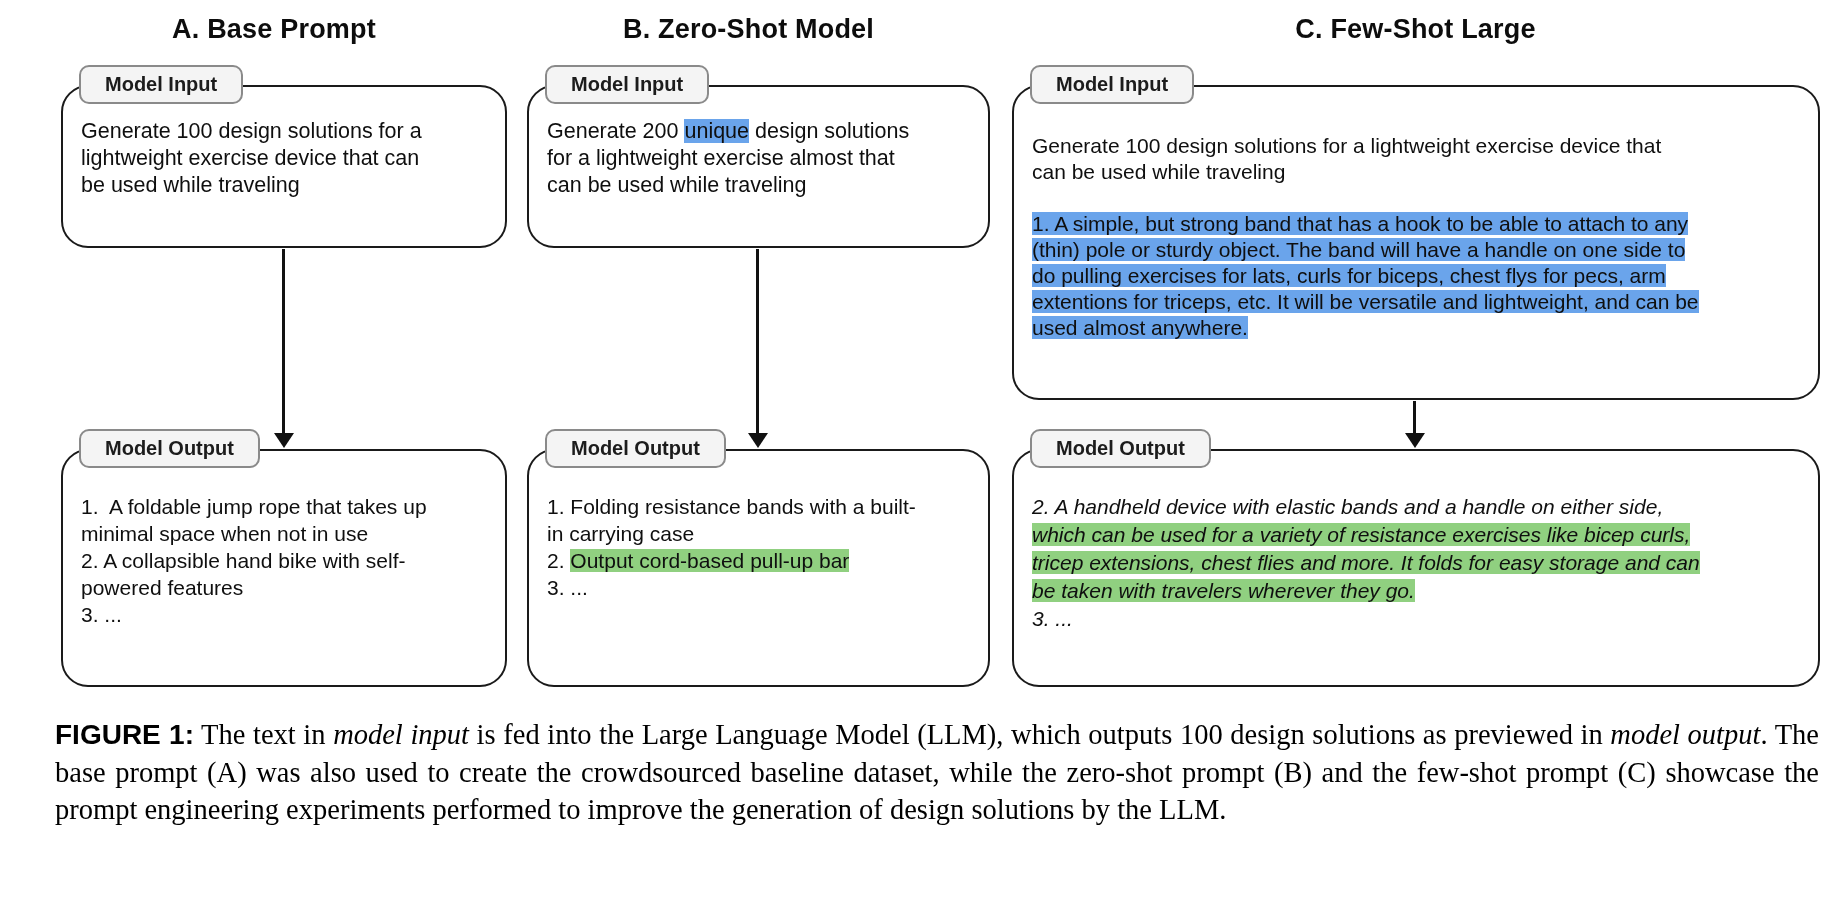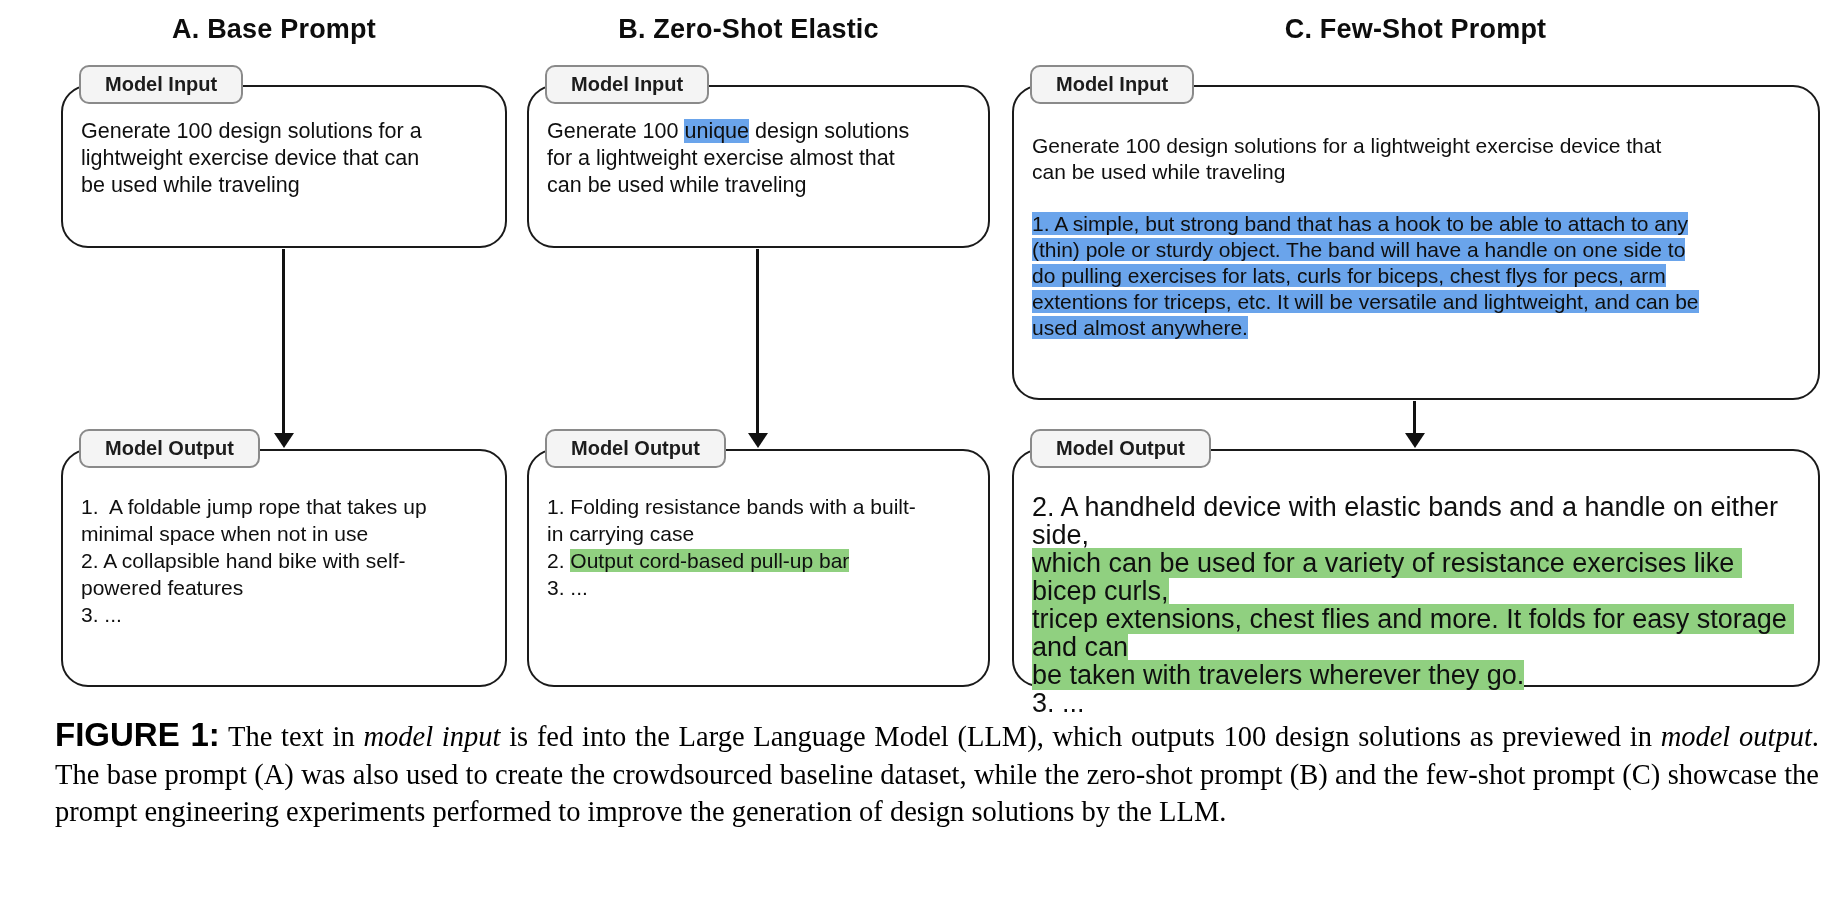--- a/index.html
+++ b/index.html
@@ -63,31 +63,31 @@
   .box-text {
     position: relative;
     white-space: pre-wrap;
     font-size: 21.5px;
     line-height: 27px;
     padding: 31px 14px 0 18px;
     color: #0f0f0f;
   }
   #box-in-c .box-text  { font-size: 21px; line-height: 26px; padding-top: 46px; }
   .outbox .box-text    { padding-top: 42px; font-size: 21px; }
-  #box-out-c .box-text { font-size: 27px; line-height: 28px; }
+  #box-out-c .box-text { font-size: 21px; line-height: 28px; font-style: italic; }
 
   
   .seg-blue  { background: var(--highlight-blue, #6aa4eb); }
   .seg-green { background: var(--highlight-green, #90d080); }
   .seg-italic { font-style: italic; }
   .seg-bold   { font-weight: normal; }
   .seg-figlabel {
     font-family: "Liberation Sans", sans-serif;
     font-weight: bold;
-    font-size: 33px;
+    font-size: 28px;
   }
 
   
   .arrow-line {
     position: absolute;
     width: 2.5px;
     background: #111;
   }
   #arrow-line-a { left: 258px;  top: 249px; height: 185px; }
   #arrow-line-b { left: 732px;  top: 249px; height: 185px; }
@@ -115,33 +115,33 @@
     color: #000;
     text-align: justify;
   }
 </style>
 </head>
 <body>
 
 <div id="canvas">
 
   <div class="panel-title" id="title-a">A. Base Prompt</div>
-  <div class="panel-title" id="title-b">B. Zero-Shot Elastic</div>
-  <div class="panel-title" id="title-c">C. Few-Shot Prompt</div>
+  <div class="panel-title" id="title-b">B. Zero-Shot Model</div>
+  <div class="panel-title" id="title-c">C. Few-Shot Large</div>
 
   <div class="bigbox" id="box-in-a">
     <div class="tag">Model Input</div>
     <div class="box-text"><span>Generate 100 design solutions for a
 lightweight exercise device that can
 be used while traveling</span></div>
   </div>
 
   <div class="bigbox" id="box-in-b">
     <div class="tag">Model Input</div>
-    <div class="box-text"><span>Generate 100 </span><span class="seg-blue">unique</span><span> design solutions
+    <div class="box-text"><span>Generate 200 </span><span class="seg-blue">unique</span><span> design solutions
 for a lightweight exercise almost that
 can be used while traveling</span></div>
   </div>
 
   <div class="bigbox" id="box-in-c">
     <div class="tag">Model Input</div>
     <div class="box-text"><span>Generate 100 design solutions for a lightweight exercise device that
 can be used while traveling
 
 </span><span class="seg-blue">1. A simple, but strong band that has a hook to be able to attach to any

